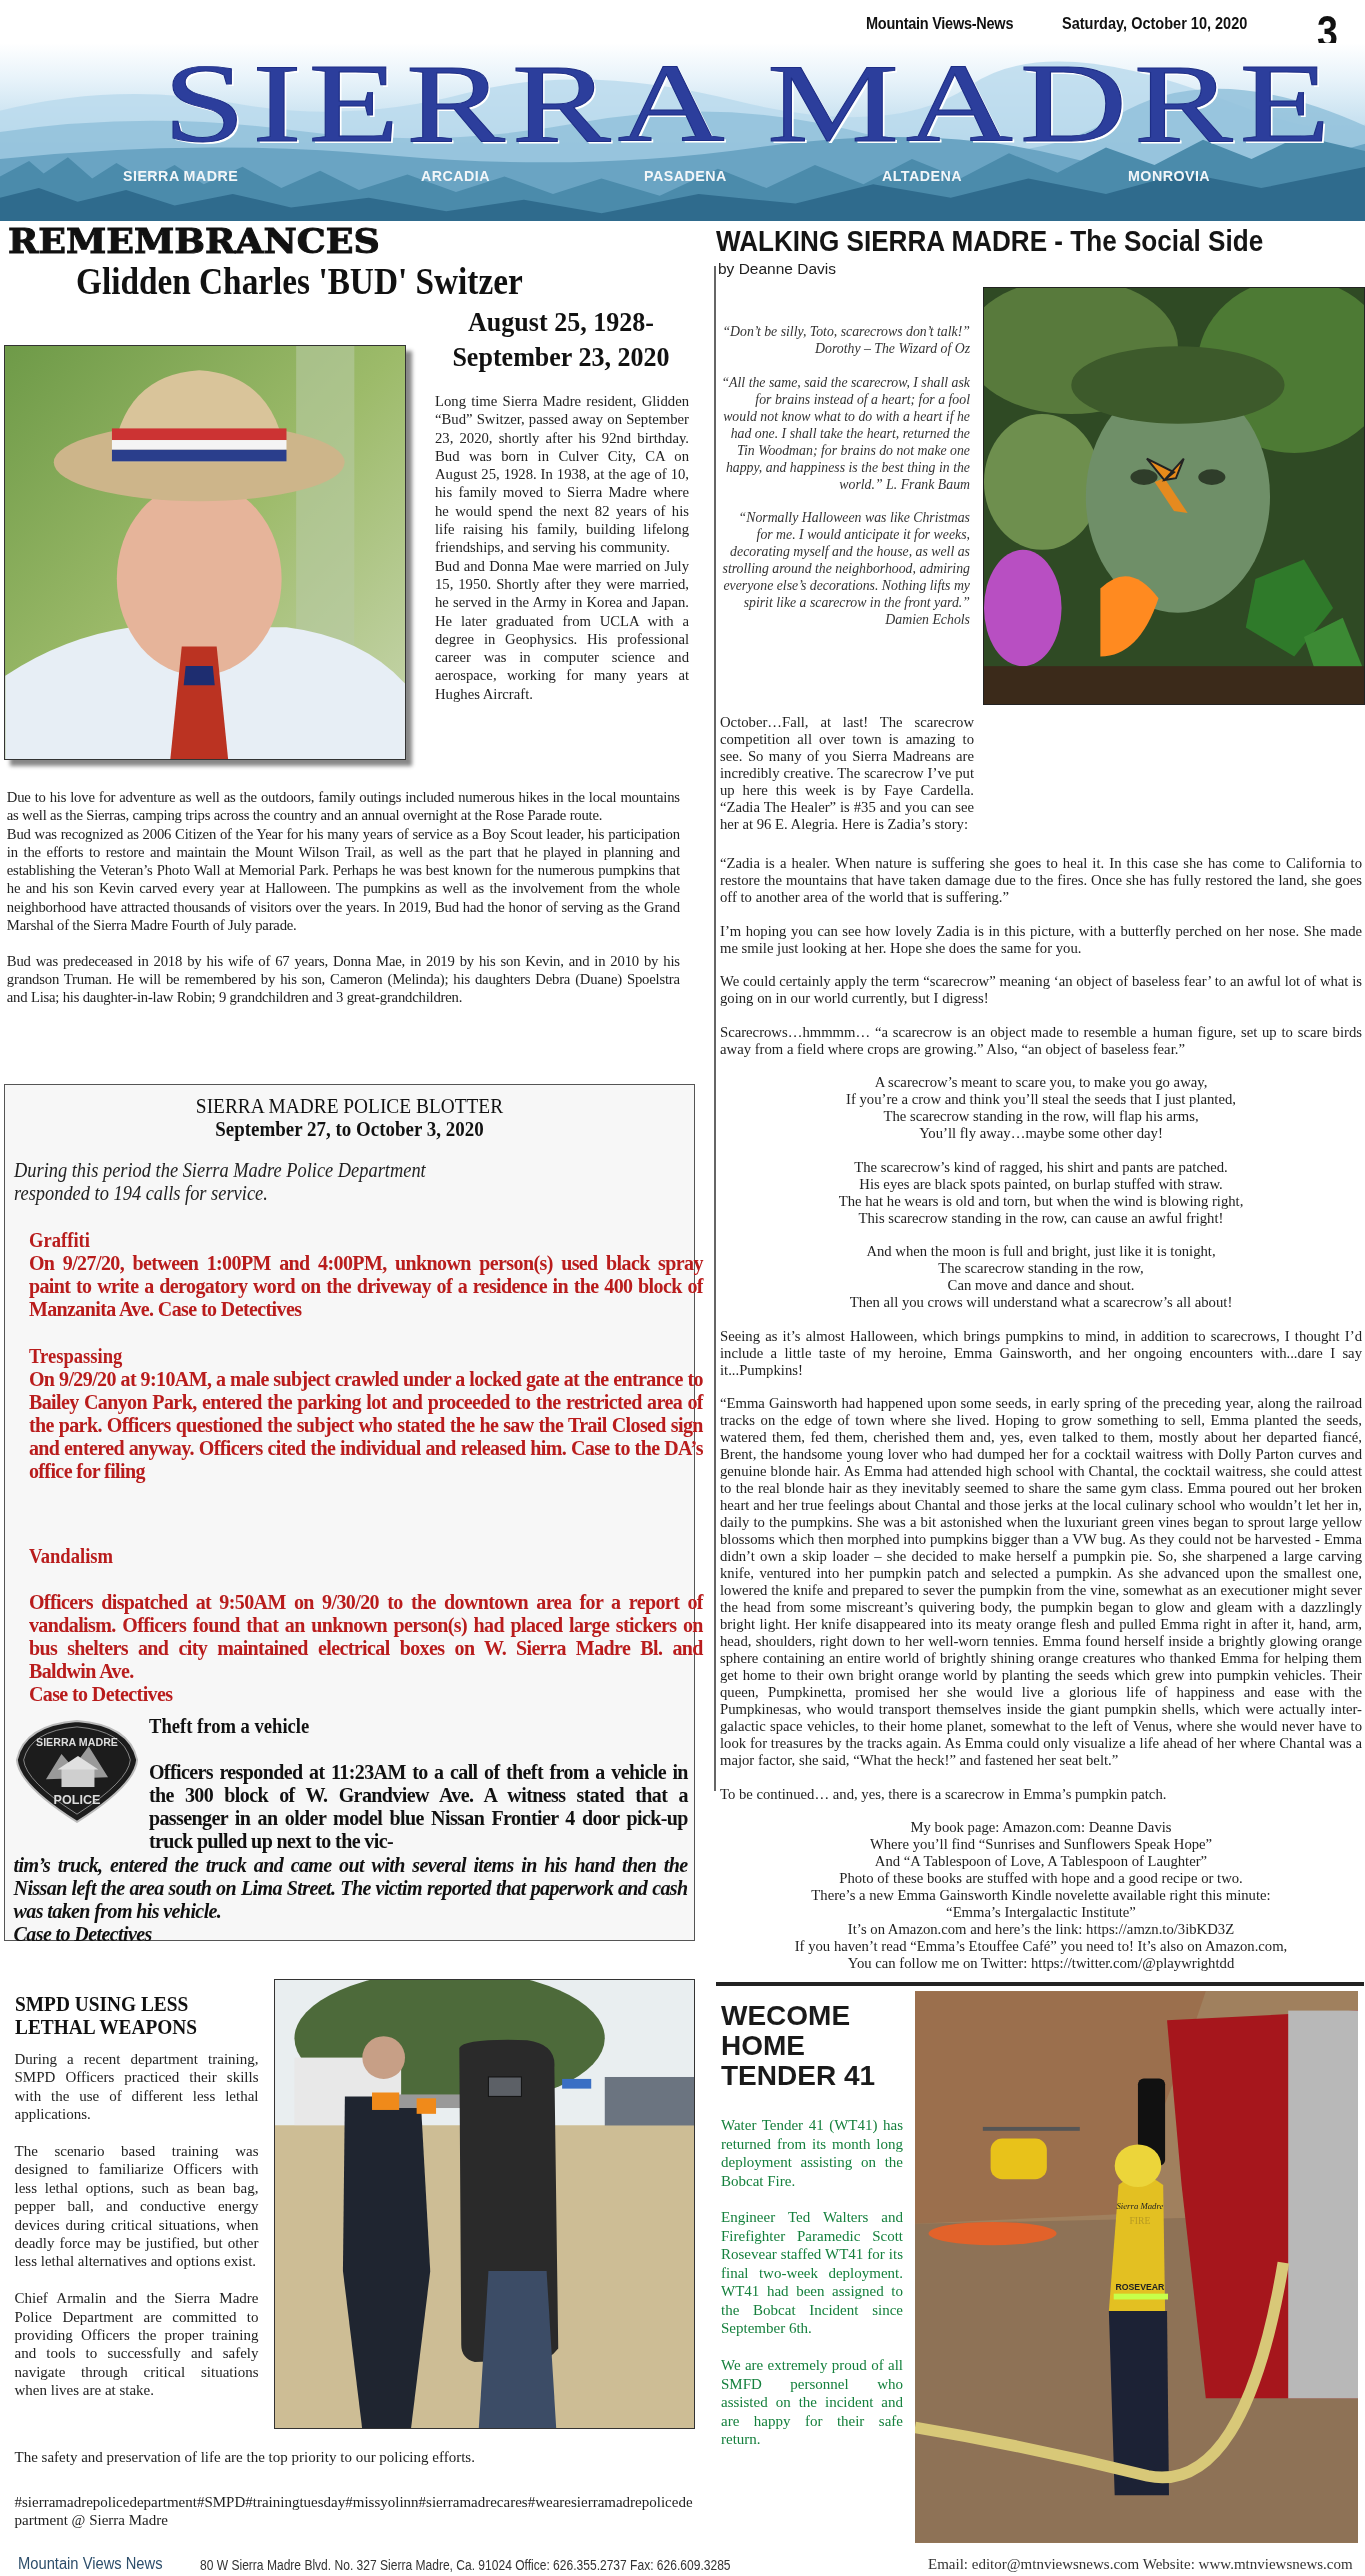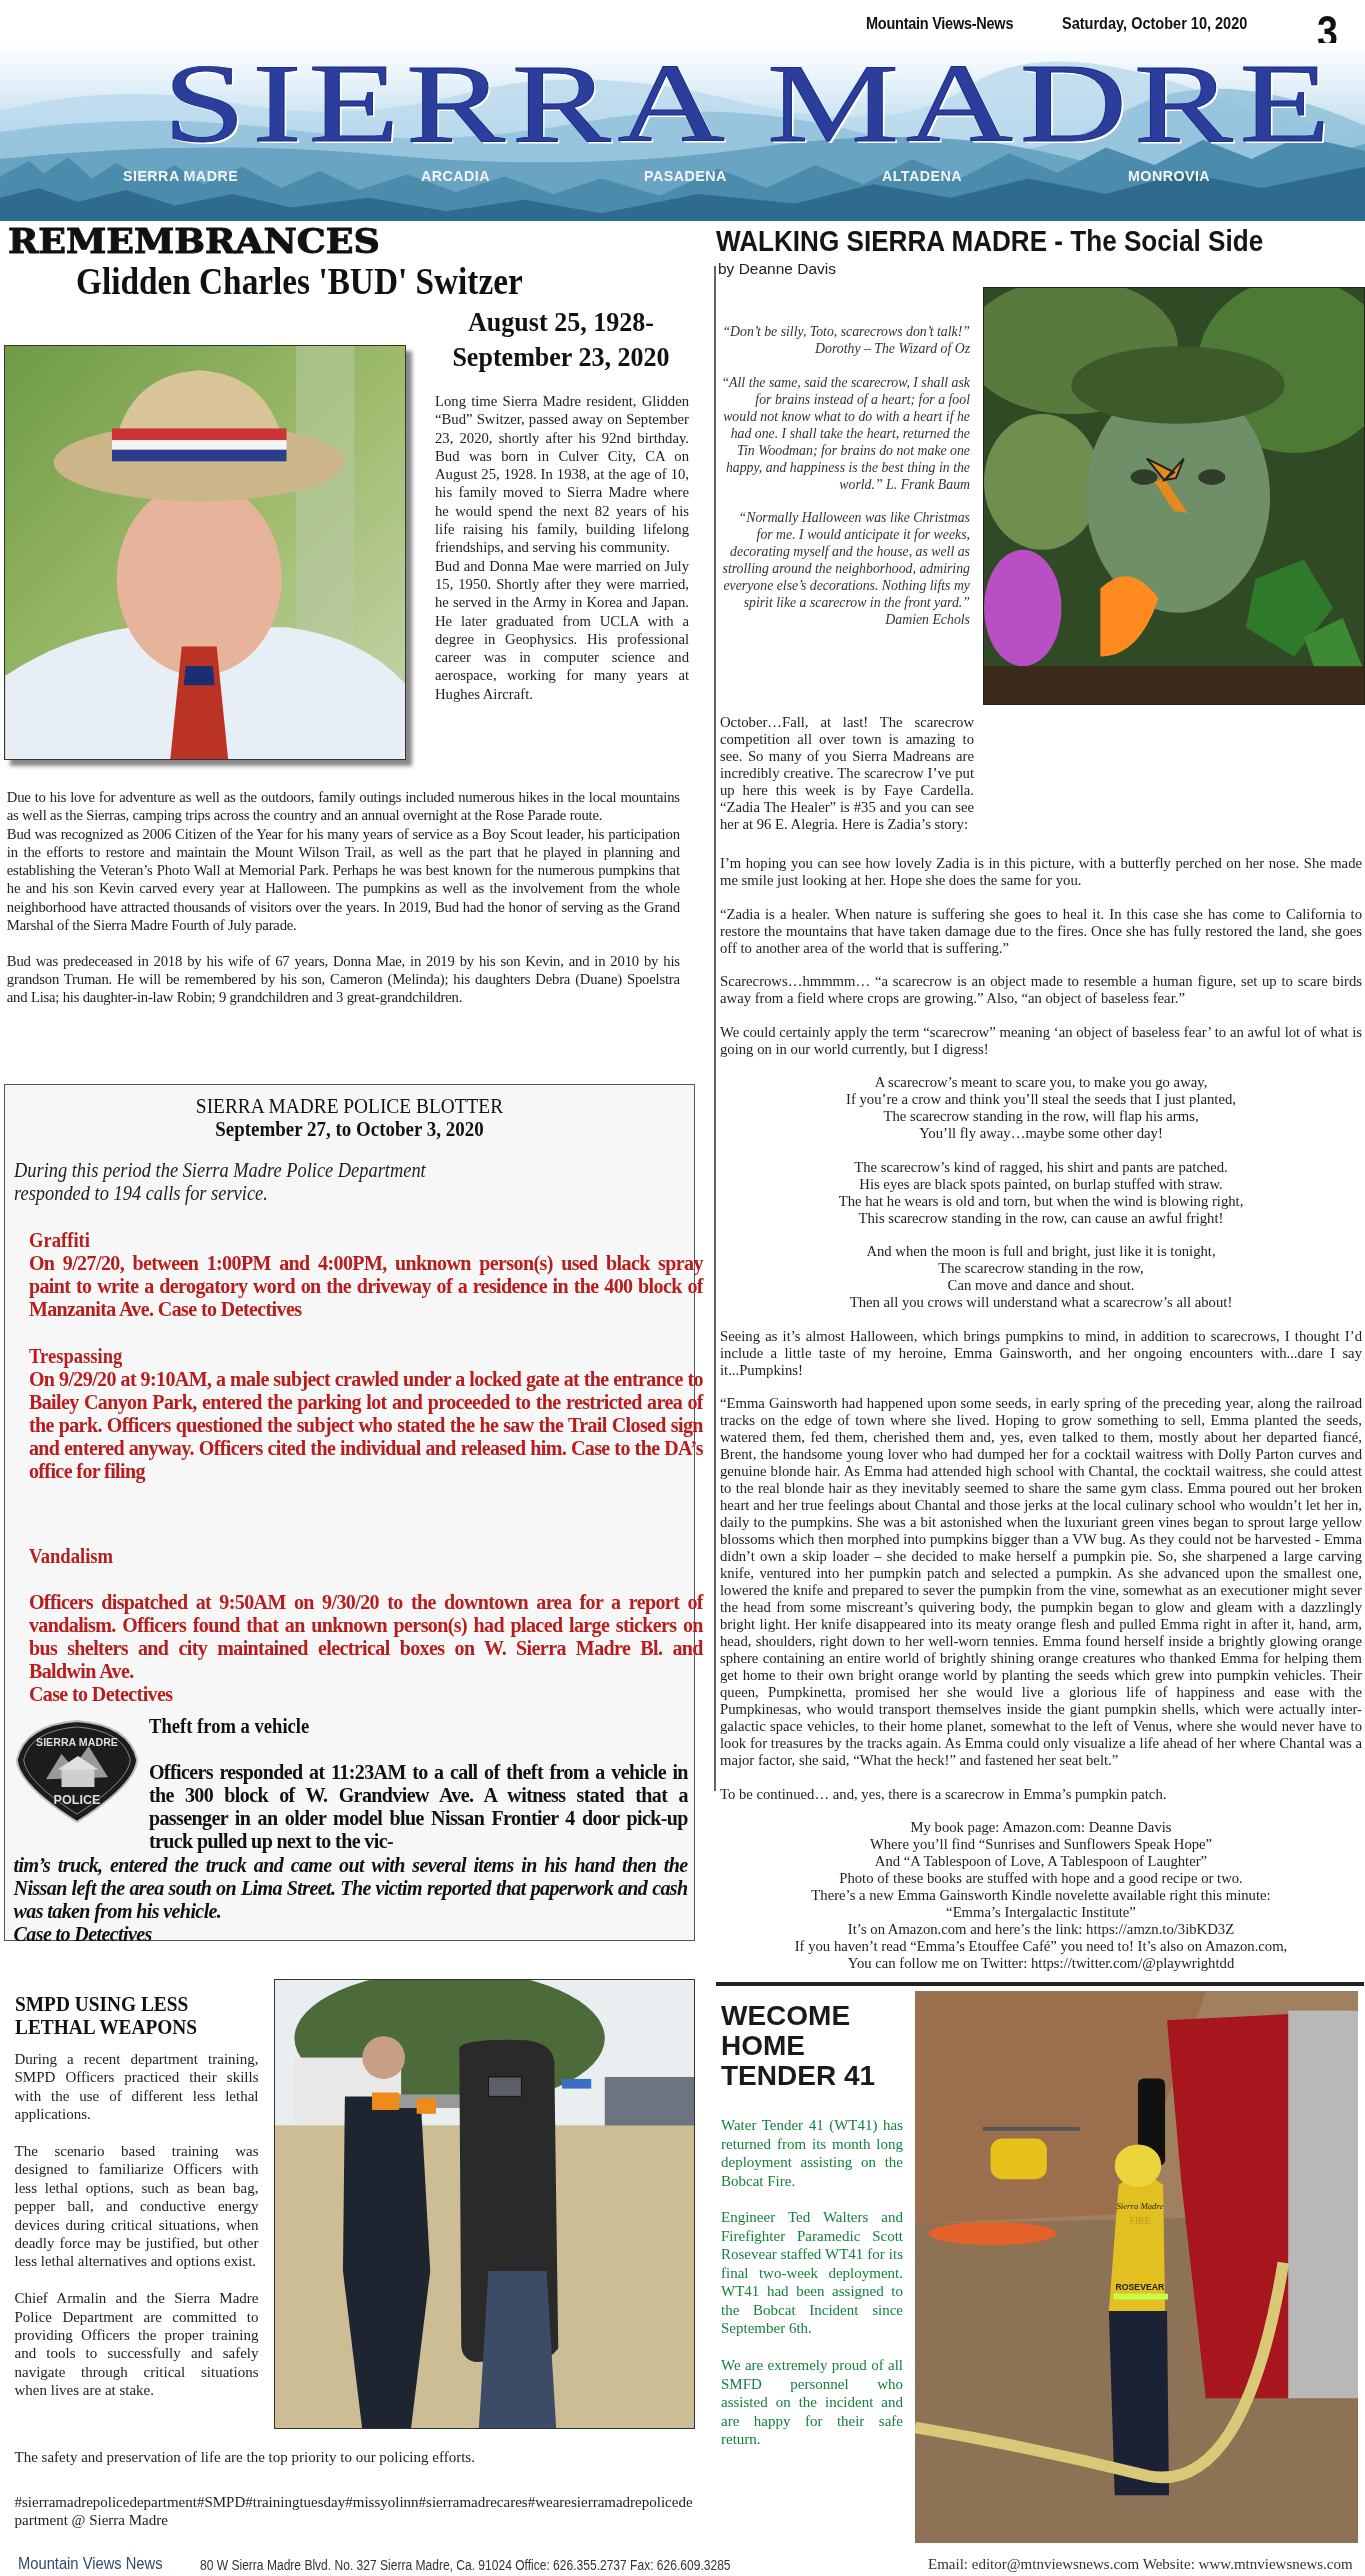--- a/index.html
+++ b/index.html
@@ -232,24 +232,24 @@
     <path d="M186,198 L168,176 L196,190 Z M186,198 L206,176 L198,196 Z" fill="#e88a1a" stroke="#222" stroke-width="2"></path>
     <ellipse cx="40" cy="330" rx="40" ry="60" fill="#b84fc2"></ellipse>
     <path d="M120,310 Q150,280 180,320 Q160,380 120,380 Z" fill="#ff8a20"></path>
     <path d="M280,300 L330,280 L360,330 L320,380 L270,350 Z" fill="#2f7a2a"></path>
     <path d="M330,360 L370,340 L390,390 L350,420 Z" fill="#3c8a34"></path>
     <rect x="0" y="390" width="394" height="41" fill="#3b2a1a"></rect>
   </svg>
 </div>
 <div class="walk-intro">October…Fall, at last! The scarecrow competition all over town is amazing to see. So many of you Sierra Madreans are incredibly creative. The scarecrow I’ve put up here this week is by Faye Cardella. “Zadia The Healer” is #35 and you can see her at 96 E. Alegria. Here is Zadia’s story:</div>
 <div class="walk-body">
+  <p>“Zadia is a healer. When nature is suffering she goes to heal it. In this case she has come to California to restore the mountains that have taken damage due to the fires. Once she has fully restored the land, she goes off to another area of the world that is suffering.”</p>
   <p>I’m hoping you can see how lovely Zadia is in this picture, with a butterfly perched on her nose. She made me smile just looking at her. Hope she does the same for you.</p>
-  <p>“Zadia is a healer. When nature is suffering she goes to heal it. In this case she has come to California to restore the mountains that have taken damage due to the fires. Once she has fully restored the land, she goes off to another area of the world that is suffering.”</p>
+  <p>We could certainly apply the term “scarecrow” meaning ‘an object of baseless fear’ to an awful lot of what is going on in our world currently, but I digress!</p>
   <p>Scarecrows…hmmmm… “a scarecrow is an object made to resemble a human figure, set up to scare birds away from a field where crops are growing.”  Also, “an object of baseless fear.”</p>
-  <p>We could certainly apply the term “scarecrow” meaning ‘an object of baseless fear’ to an awful lot of what is going on in our world currently, but I digress!</p>
   <p class="poem">
     <span style="display:block">A scarecrow’s meant to scare you, to make you go away,</span>
     <span style="display:block">If you’re a crow and think you’ll steal the seeds that I just planted,</span>
     <span style="display:block">The scarecrow standing in the row, will flap his arms,</span>
     <span style="display:block">You’ll fly away…maybe some other day!</span>
   </p>
   <p class="poem">
     <span style="display:block">The scarecrow’s kind of ragged, his shirt and pants are patched.</span>
     <span style="display:block">His eyes are black spots painted, on burlap stuffed with straw.</span>
     <span style="display:block">The hat he wears is old and torn, but when the wind is blowing right,</span>

